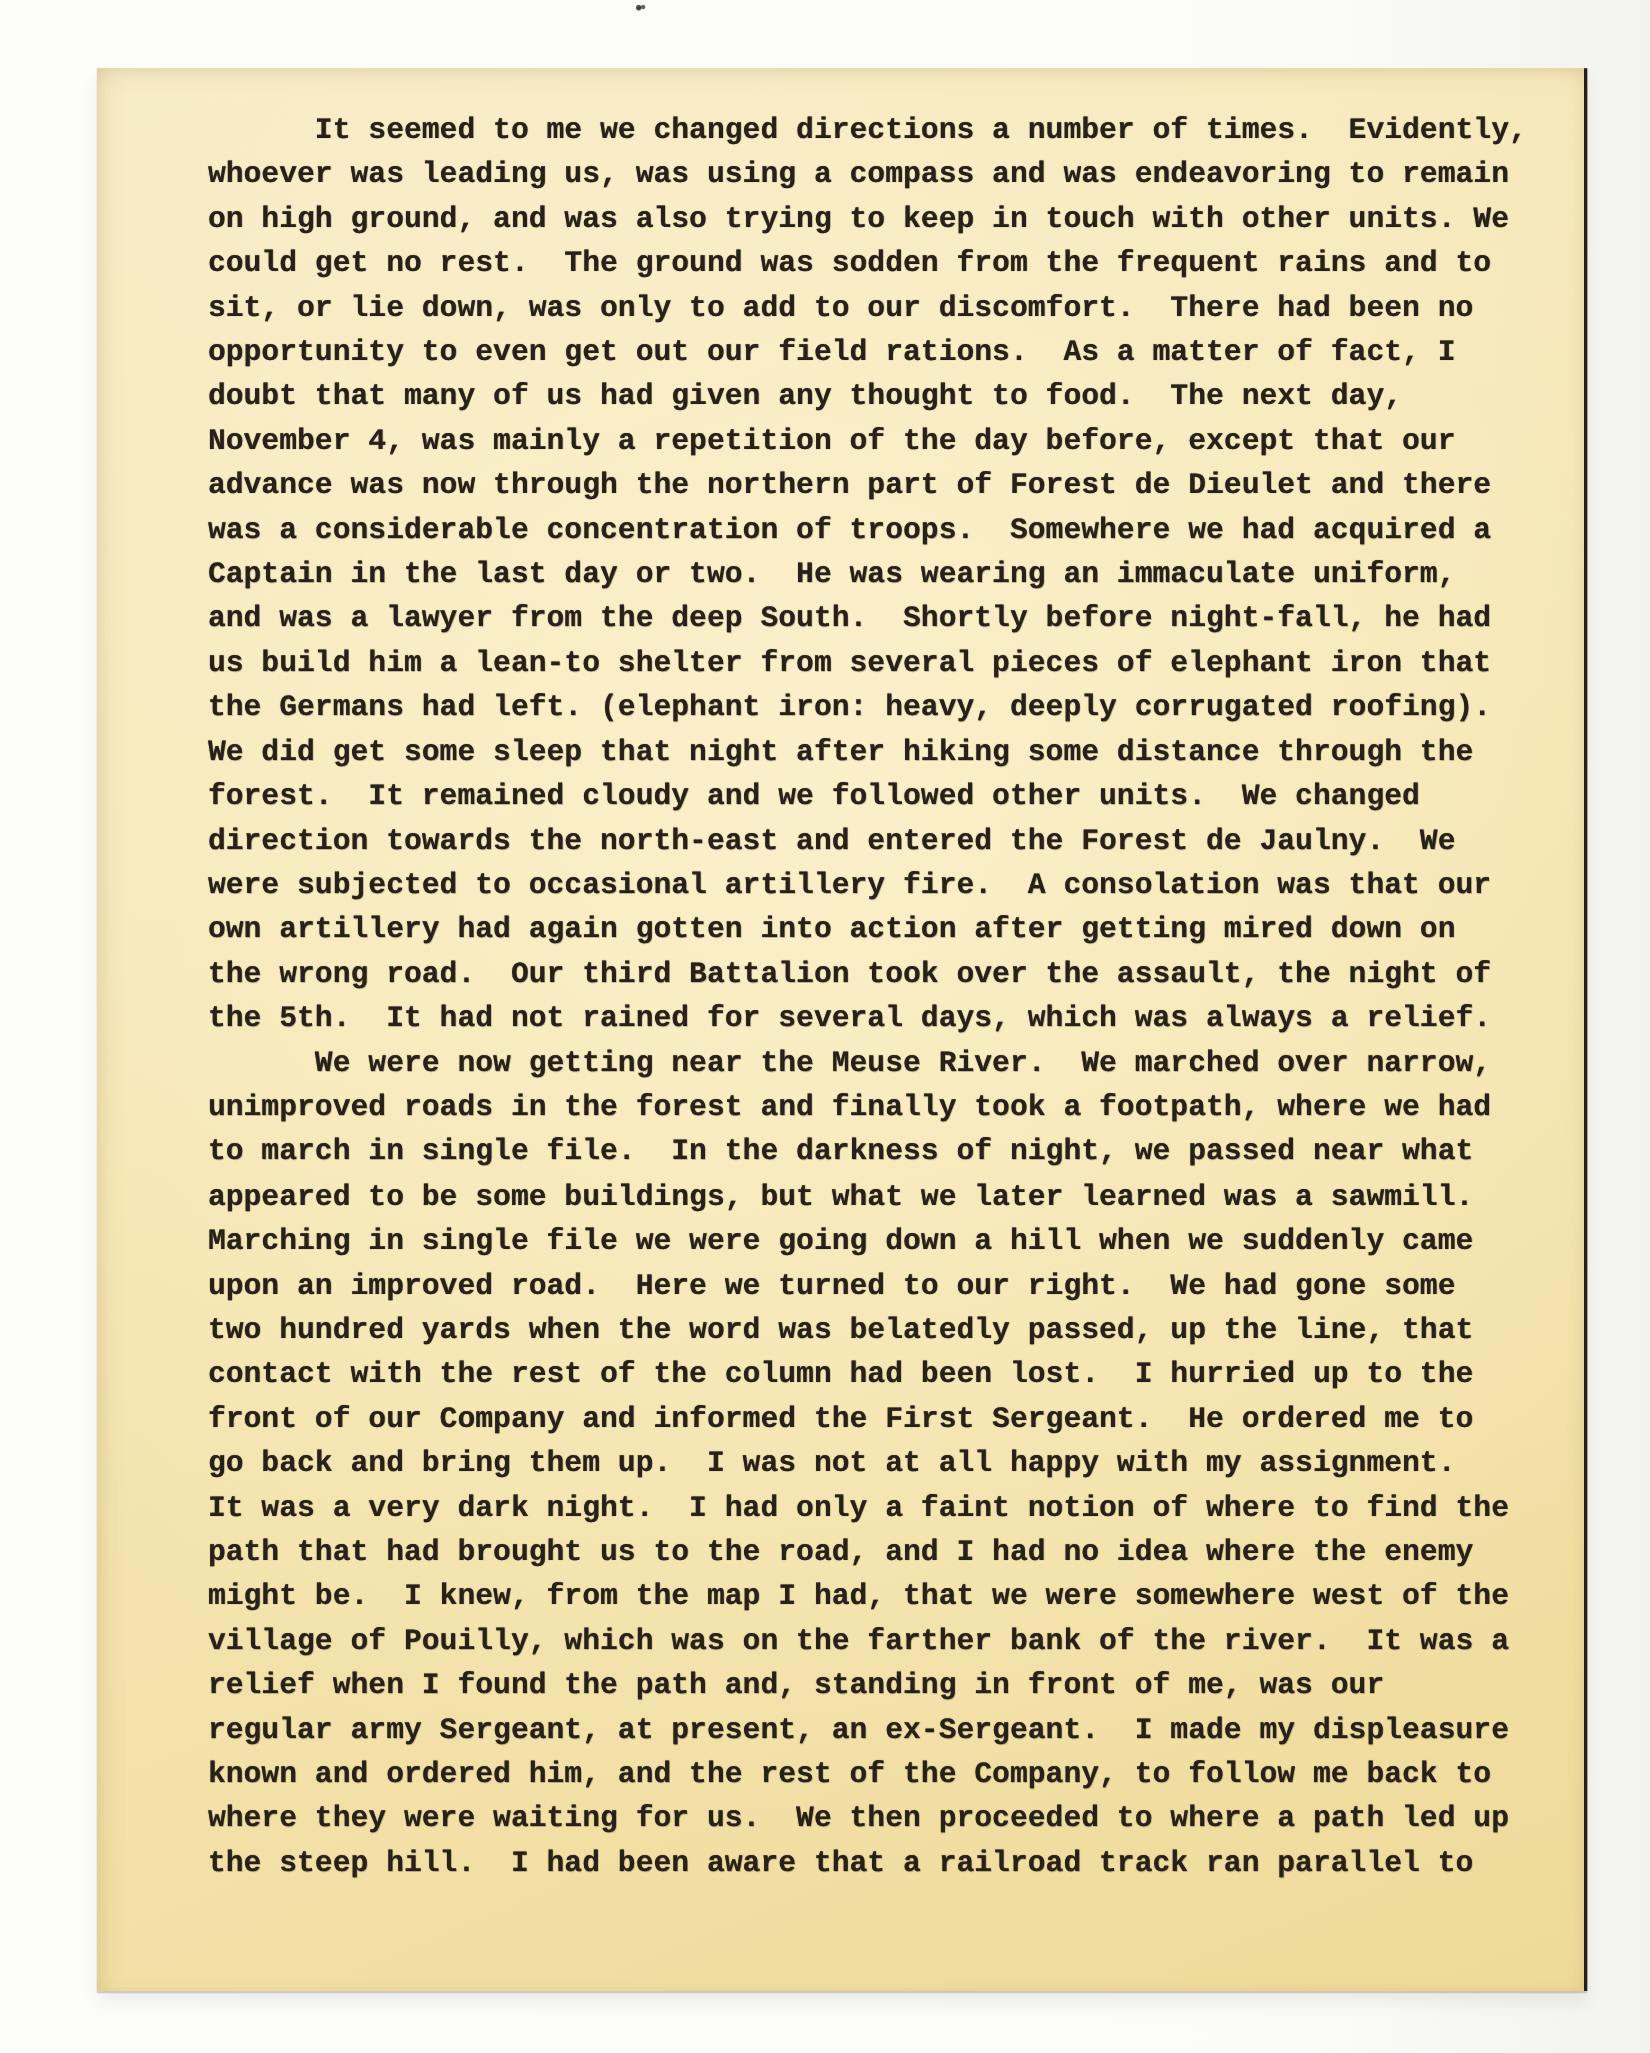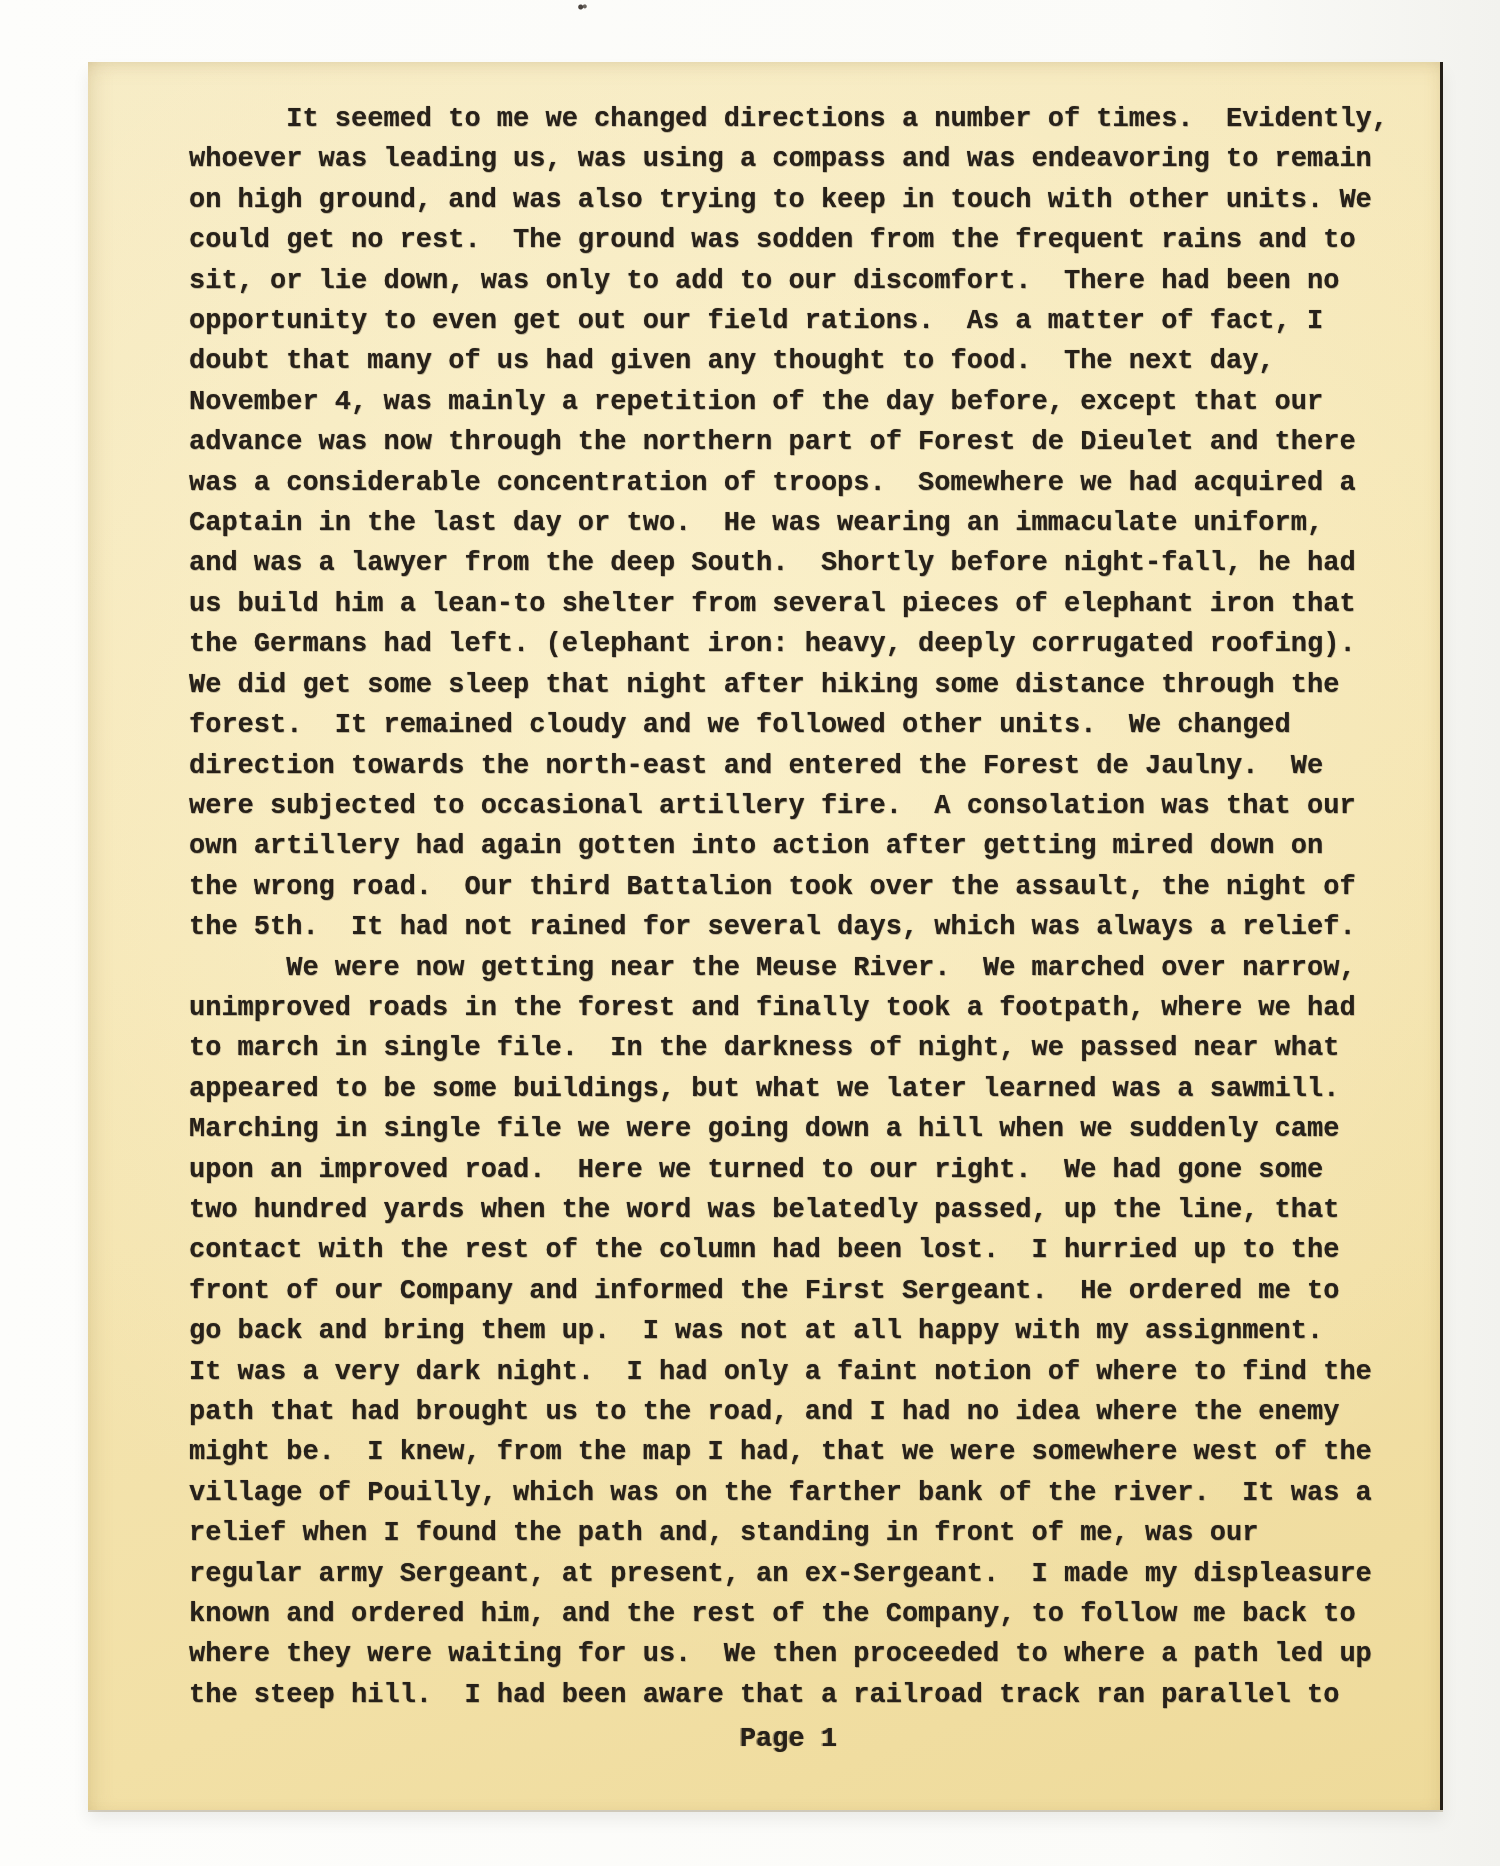--- a/index.html
+++ b/index.html
@@ -111,15 +111,14 @@
 go back and bring them up.  I was not at all happy with my assignment.
 It was a very dark night.  I had only a faint notion of where to find the
 path that had brought us to the road, and I had no idea where the enemy
 might be.  I knew, from the map I had, that we were somewhere west of the
 village of Pouilly, which was on the farther bank of the river.  It was a
 relief when I found the path and, standing in front of me, was our
 regular army Sergeant, at present, an ex-Sergeant.  I made my displeasure
 known and ordered him, and the rest of the Company, to follow me back to
 where they were waiting for us.  We then proceeded to where a path led up
 the steep hill.  I had been aware that a railroad track ran parallel to</pre>
-    <div class="page-footer">Page 1</div>
   </div>
 </div>
 
 </body></html>

